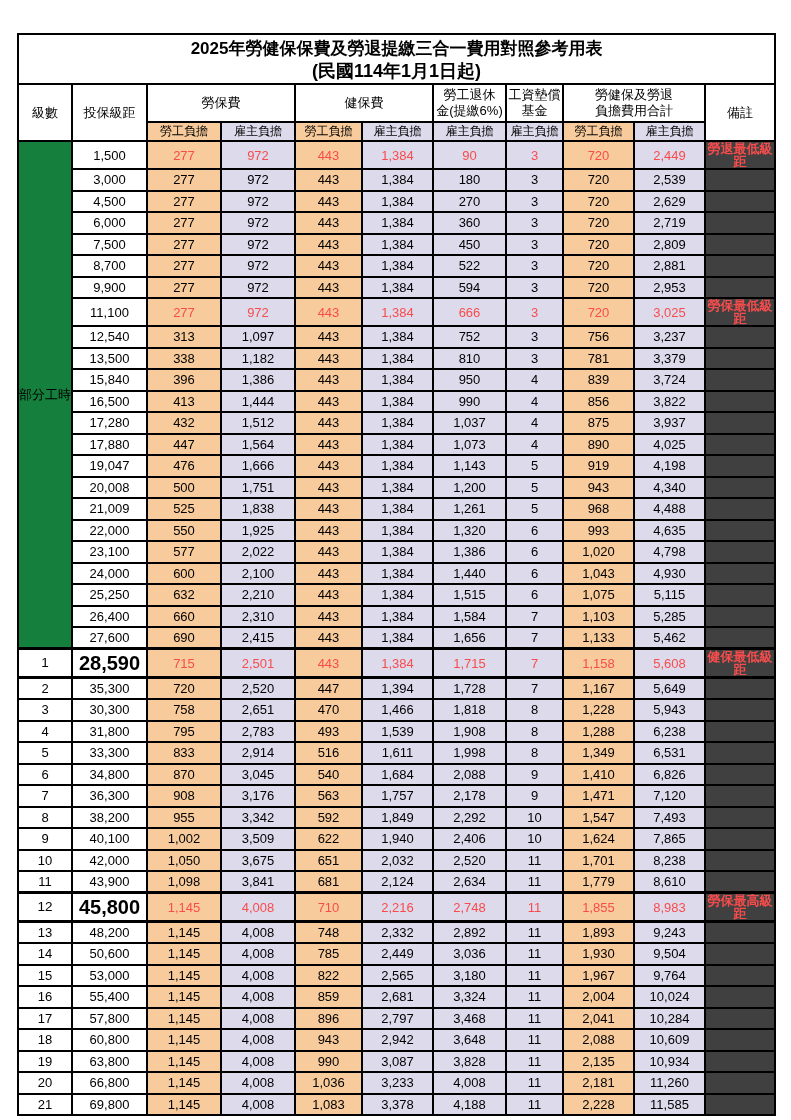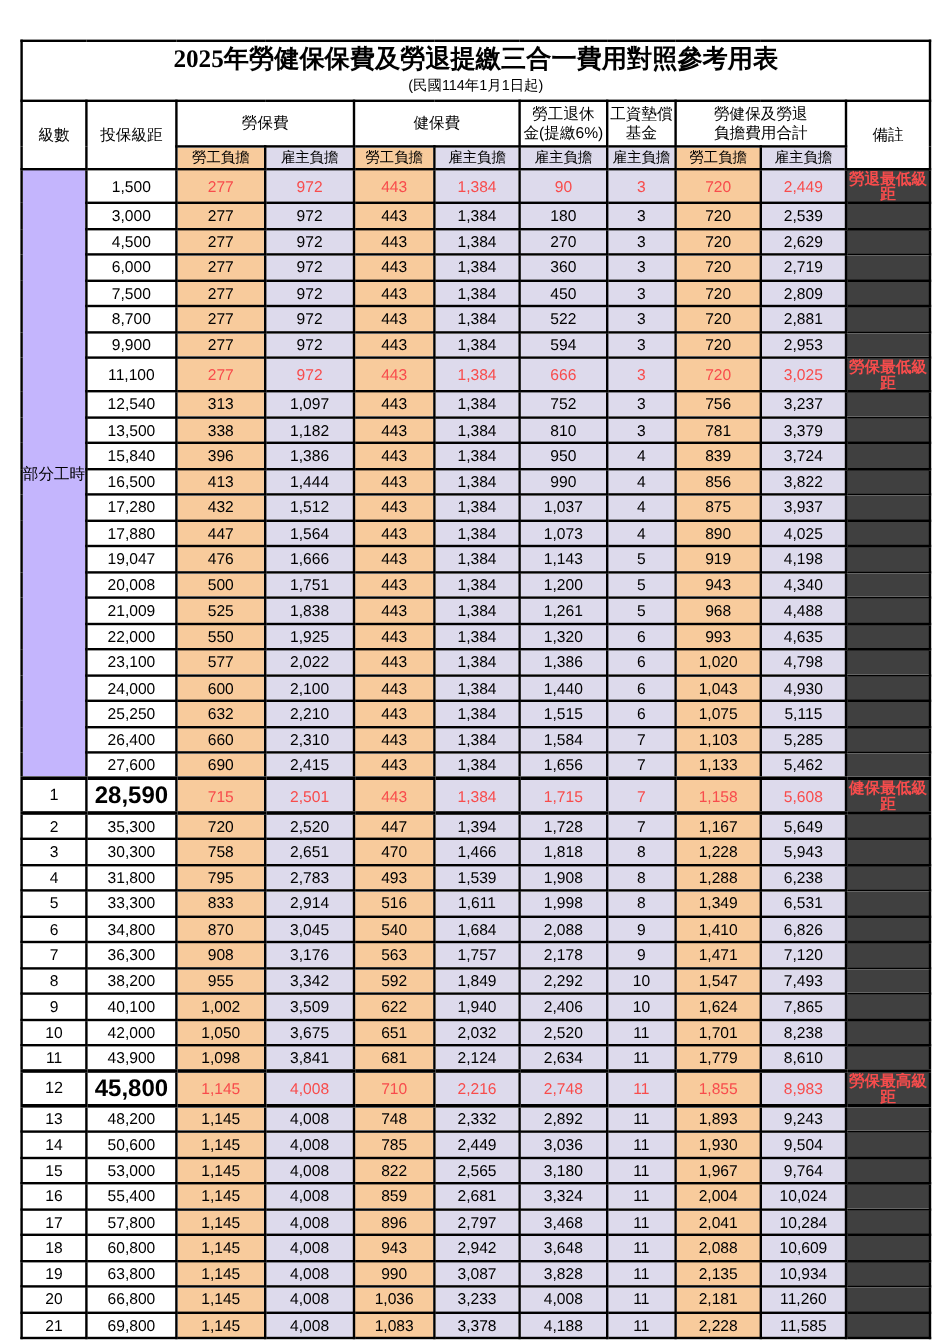--- a/index.html
+++ b/index.html
@@ -7,32 +7,32 @@
     width:791px;height:1120px;background:#ffffff;position:relative;
     font-family:"Liberation Sans","DejaVu Sans",sans-serif;color:#000;
   }
   .sheet{position:absolute;left:17px;top:33px;}
   table{border-collapse:collapse;table-layout:fixed;width:757px;}
   th,td{
     border:2px solid #000;text-align:center;vertical-align:middle;
     padding:0;overflow:hidden;font-weight:normal;
   }
   .title-cell{height:48px;}
-  .title-line{font-size:21px;font-weight:bold;line-height:24px;font-family:Liberation Serif, serif;}
-  .subtitle-line{font-size:12px;font-weight:normal;line-height:20px;}
+  .title-line{font-size:17px;font-weight:bold;line-height:24px;}
+  .subtitle-line{font-size:18px;font-weight:bold;line-height:20px;}
   .h1{height:36px;font-size:13px;}
   .h2{height:17px;font-size:12px;}
   .pre{white-space:pre-line;line-height:16px;}
   .c-emp{background:#F8CB9C;}
   .c-er{background:#DDDAEC;}
   tr.data{height:21.5px;}
   tr.data td{font-size:13px;line-height:1;}
   td.lvl{background:#fff;font-size:12.5px;}
   td.bk{background:#fff;font-size:13px;margin-left:32px;}
-  td.pt{background:#c4b5fd;font-size:12.5px;}
+  td.pt{background:#15803d;font-size:12.5px;}
   td.rmk{background:#404040;font-size:10px;font-weight:bold;color:#F84C4C;padding:0 1px;}
   tr.red td.val,tr.red td.rmk{color:#F84C4C;}
   tr.hl-row td{border-top-width:3px;border-bottom-width:3px;}
   tr.hl-row td.bk{font-size:20px;font-weight:600;}
   tr.hl-row td.lvl{font-size:13.5px;}
 </style>
 </head>
 <body>
 
 <div class="sheet">

